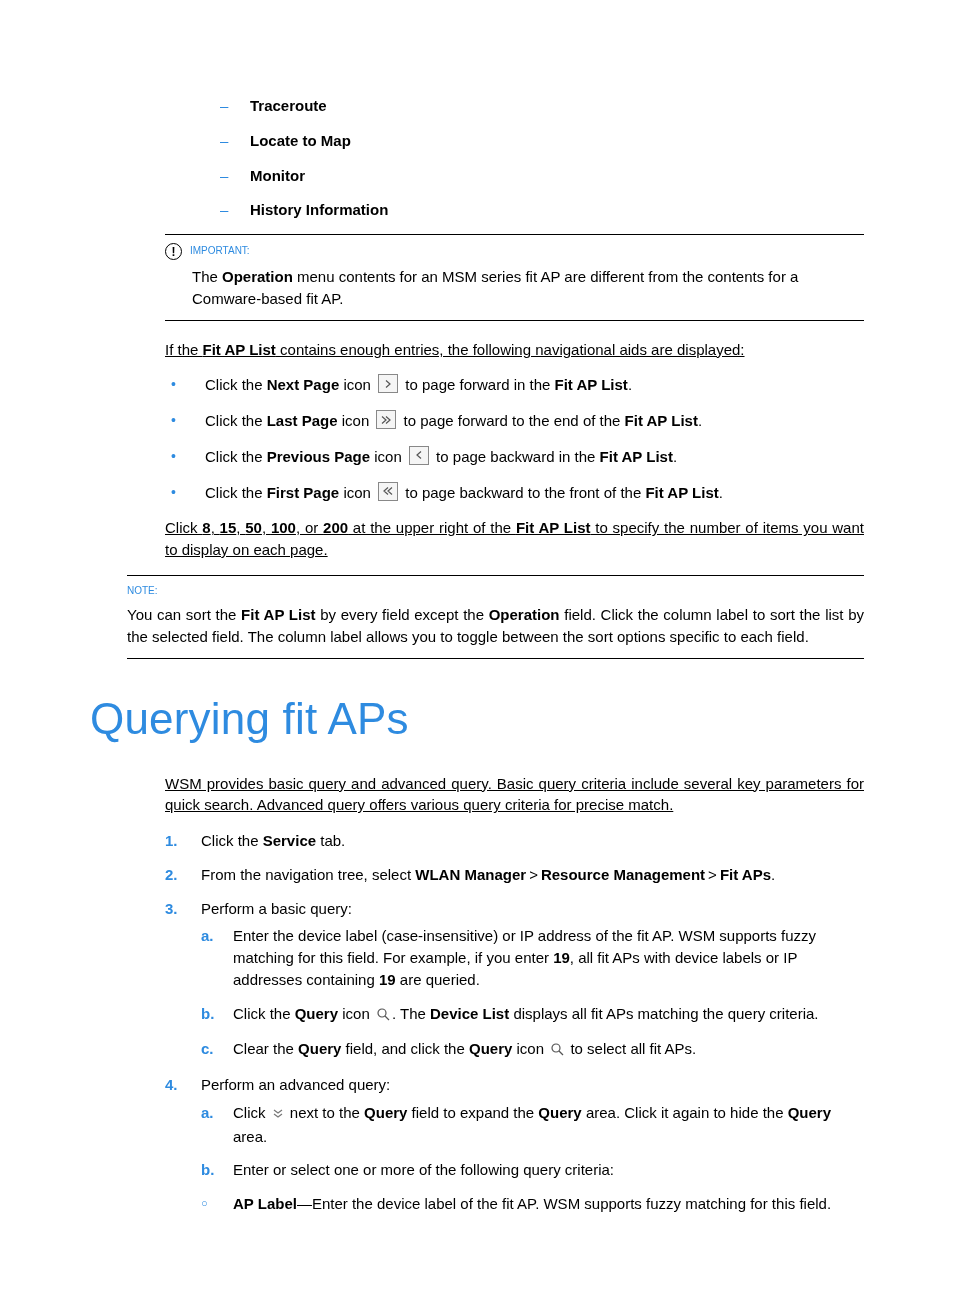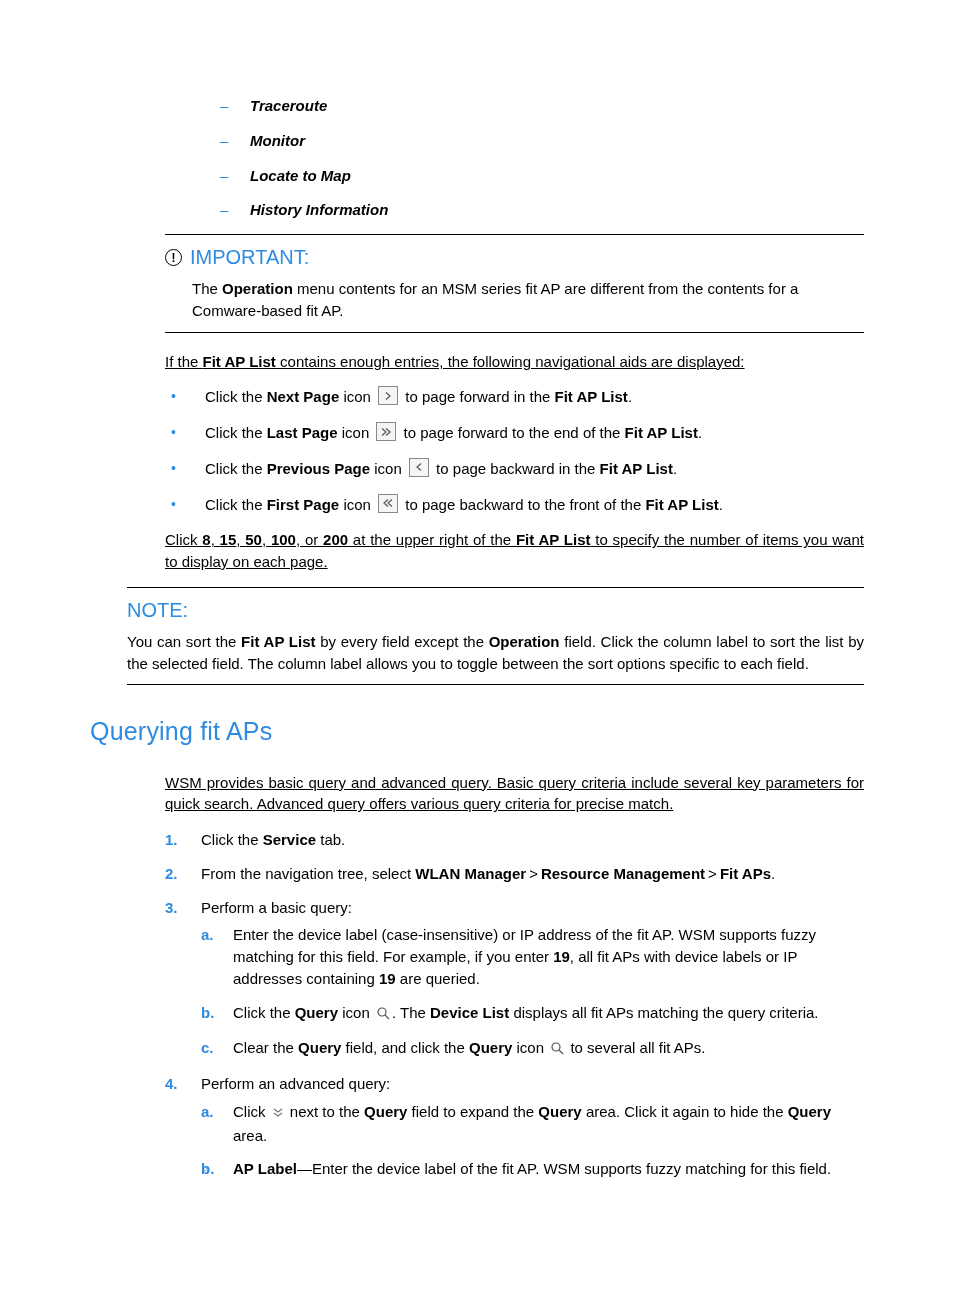--- a/index.html
+++ b/index.html
@@ -42,21 +42,21 @@
     padding: 8px 0 10px 0;
   }
   .callout-head {
     display: flex;
     align-items: center;
     gap: 8px;
     margin-bottom: 6px;
   }
   .callout-label {
     color: #2e8be0;
-    font-size: 20px;
+    font-size: 10px;
   }
   .callout-icon {
     width: 17px; height: 17px;
     border: 1.6px solid #000;
     border-radius: 50%;
     display: inline-flex;
     align-items: center;
     justify-content: center;
     font-size: 12px;
     font-weight: bold;
@@ -91,21 +91,21 @@
   }
   .nav-icon svg {
     position: absolute;
     top: 50%; left: 50%;
     transform: translate(-50%, -50%);
   }
   h1.section {
     font-family: Arial, Helvetica, sans-serif;
     font-weight: 300;
     color: #2e8be0;
-    font-size: 25px;
+    font-size: 44px;
     margin: 28px 0 22px 0;
     letter-spacing: 0.2px;
   }
   .num-list { list-style: none; margin: 0; padding: 0; }
   .num-list > li {
     position: relative;
     padding-left: 36px;
     margin-bottom: 12px;
   }
   .num-list > li > .num {
@@ -137,24 +137,24 @@
   .sub-list .circ { padding-left: 32px; }
   .query-icon { display: inline-block; vertical-align: -2px; margin: 0 2px; }
   .expand-icon { display: inline-block; vertical-align: -2px; margin: 0 2px; }
   .gt { margin: 0 3px; }
 </style>
 </head>
 <body>
 
 <div class="page">
   <div class="content">
-    <ul class="dash-list" style="margin-left:55px;font-style:italic;">
+    <ul class="dash-list" style="margin-left:55px;">
       <li>Traceroute</li>
+      <li>Locate to Map</li>
       <li>Monitor</li>
-      <li>Locate to Map</li>
       <li>History Information</li>
     </ul>
   </div>
 
   <div class="callout" style="margin-left:75px;">
     <div class="callout-head">
       <span class="callout-icon">!</span>
       <span class="callout-label">IMPORTANT:</span>
     </div>
     <div class="callout-body">
@@ -254,40 +254,41 @@
           </li>
           <li>
             <span class="lit">c.</span>
             <span>Clear the </span><strong>Query</strong><span> field, and click the </span><strong>Query</strong><span> icon </span>
             <span class="query-icon">
               <svg width="14" height="14" viewBox="0 0 14 14">
                   <circle cx="6" cy="6" r="4" fill="none" stroke="#555" stroke-width="1.2"></circle>
                   <line x1="9" y1="9" x2="13" y2="13" stroke="#555" stroke-width="1.2"></line>
                 </svg>
             </span>
-            <span> to several all fit APs.</span>
+            <span> to select all fit APs.</span>
           </li>
         </ul>
       </li>
       <li>
         <span class="num">4.</span>
         <span>Perform an advanced query:</span>
         <ul class="sub-list">
           <li>
             <span class="lit">a.</span>
             <span>Click </span>
             <span class="expand-icon">
               <svg width="12" height="12" viewBox="0 0 12 12">
                   <path d="M2 2 L6 5 L10 2 M2 6 L6 9 L10 6" fill="none" stroke="#777" stroke-width="1.2"></path>
                 </svg>
             </span>
             <span> next to the </span><strong>Query</strong><span> field to expand the </span><strong>Query</strong><span> area. Click it again to hide the </span><strong>Query</strong><span> area.</span>
           </li>
           <li>
             <span class="lit">b.</span>
+            <span>Enter or select one or more of the following query criteria:</span>
           </li>
           <li class="circ">
             
             <strong>AP Label</strong><span>—Enter the device label of the fit AP. WSM supports fuzzy matching for this field.</span>
           </li>
         </ul>
       </li>
     </ol>
   </div>
 

